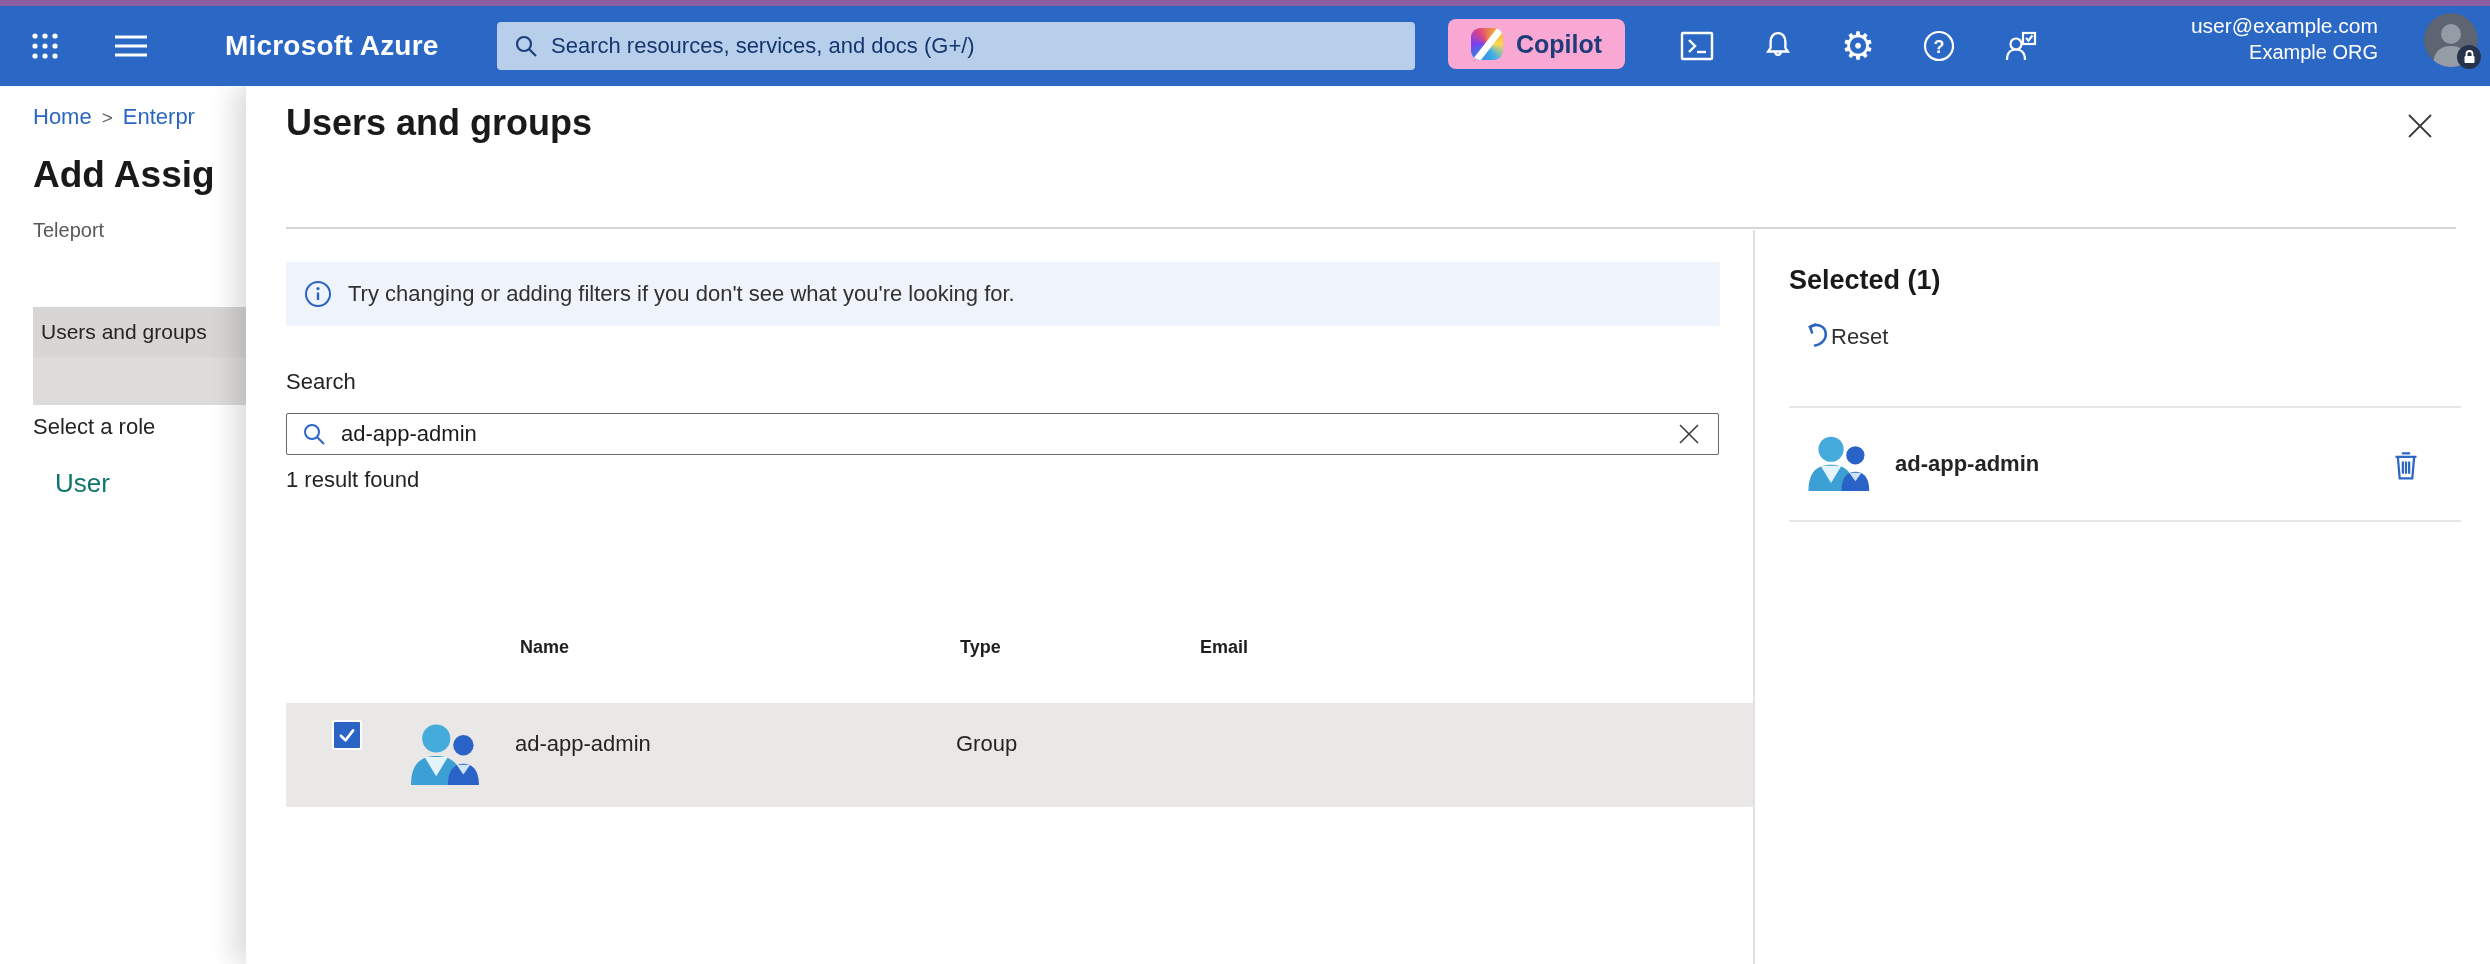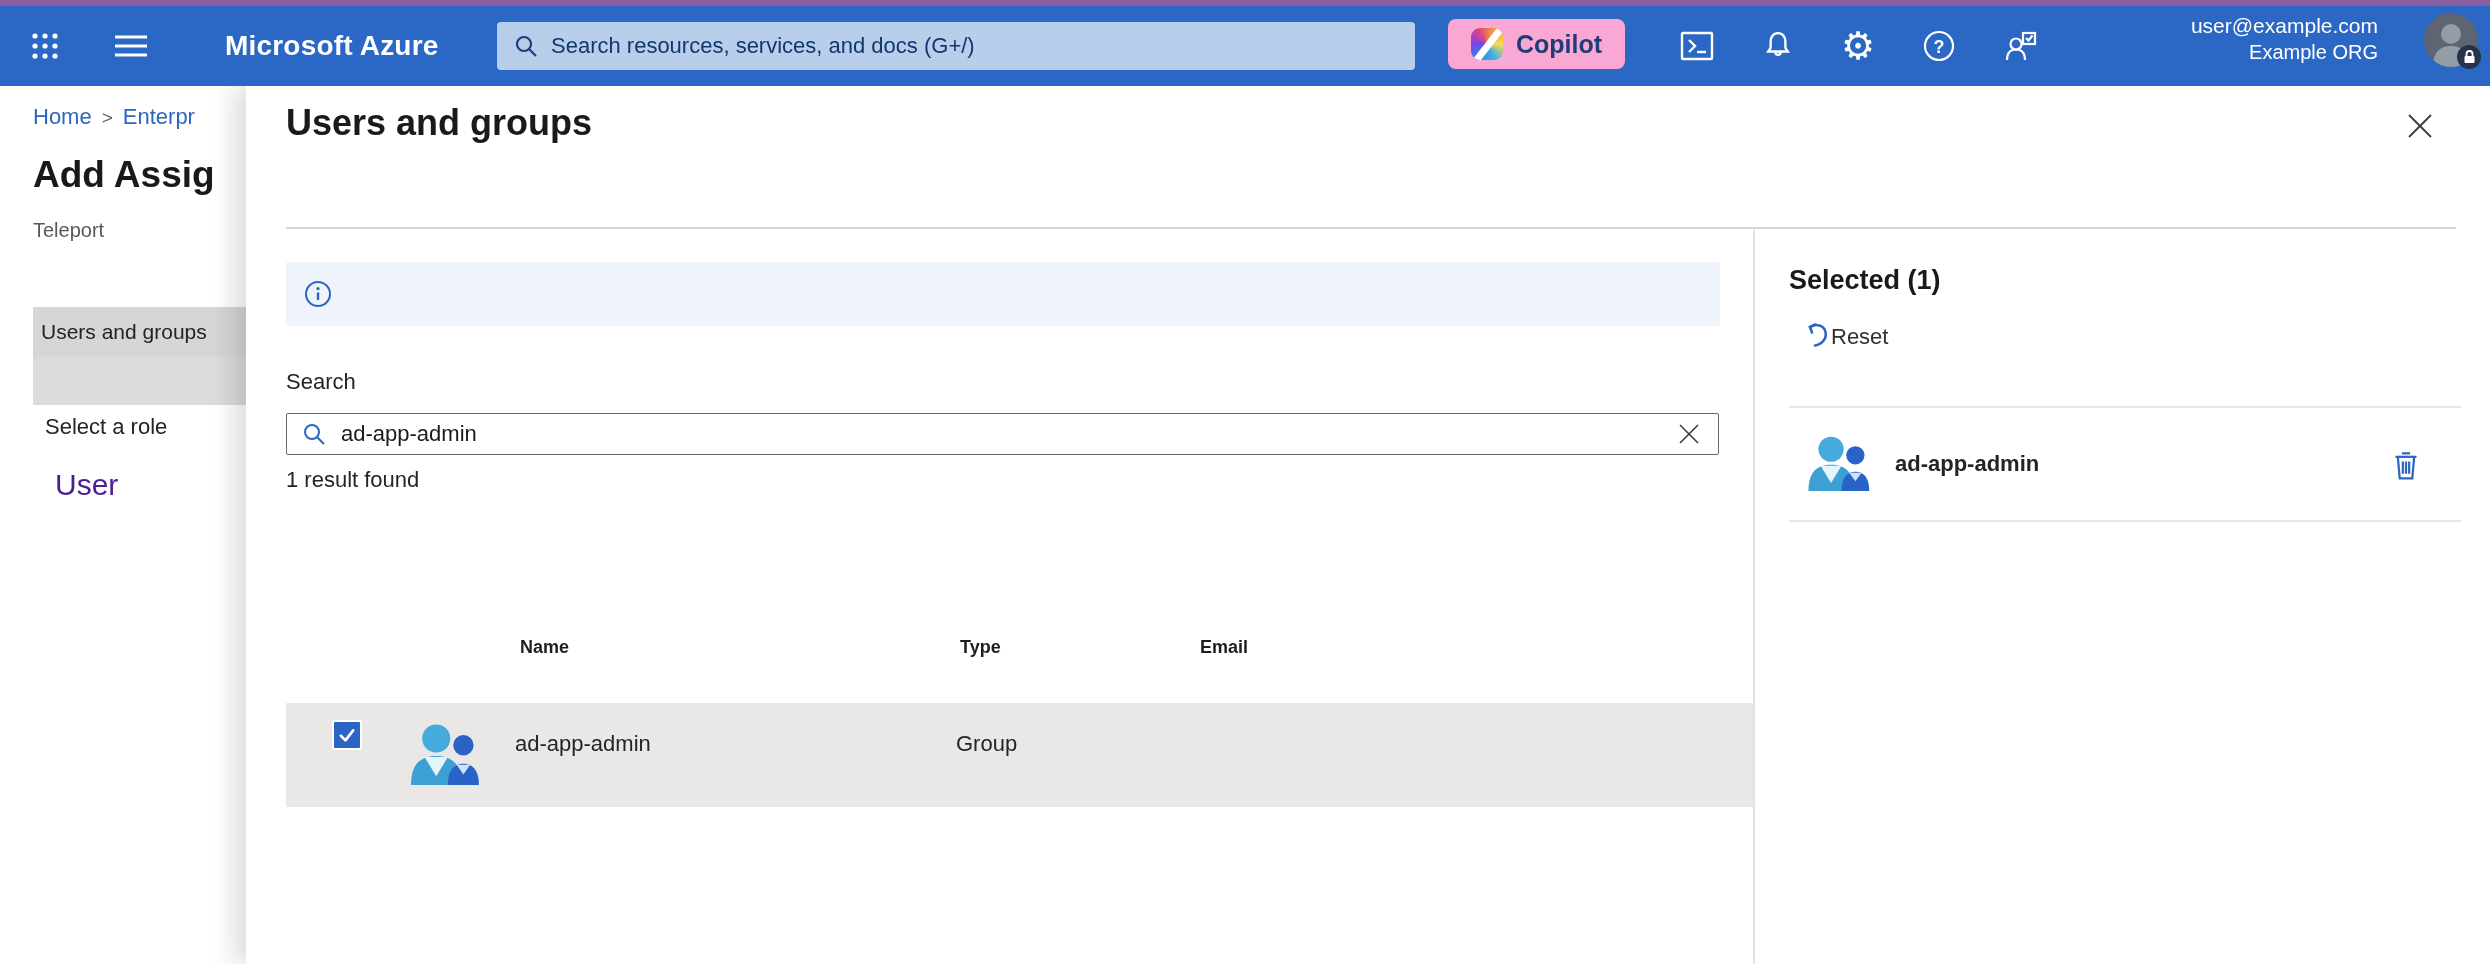--- a/index.html
+++ b/index.html
@@ -33,22 +33,22 @@
   
   .page-left { position:absolute; left:0; top:86px; width:246px; height:878px; background:#fff; z-index:1; }
   .breadcrumb { position:absolute; left:33px; top:18px; width:212px; overflow:hidden; white-space:nowrap; font-size:22px; }
   .crumb-link { color:#2b66c2; cursor:pointer; }
   .crumb-sep { color:#605e5c; margin:0 10px; font-size:19px; }
   .page-title { position:absolute; left:33px; top:68px; width:212px; overflow:hidden; white-space:nowrap; font-size:37px; font-weight:700; color:#1a1918; }
   .page-subtitle { position:absolute; left:33px; top:133px; font-size:20px; color:#5a5856; }
   .navbox { position:absolute; left:33px; top:221px; width:213px; height:98px; background:#dedcda; }
   .navbox-row1 { height:50px; display:flex; align-items:center; padding-left:8px; font-size:21px; color:#252423; background:#d8d6d4; }
   .navbox-row2 { height:48px; display:flex; align-items:center; padding-left:22px; font-size:21px; color:#2b66c2; cursor:pointer; }
-  .select-role { position:absolute; left:33px; top:328px; font-size:22px; color:#252423;margin-left:12px; }
-  .role-user { position:absolute; left:55px; top:382px; font-size:30px; color:#4c1d95; cursor:pointer; }
+  .select-role { position:absolute; left:33px; top:328px; font-size:22px; color:#252423; }
+  .role-user { position:absolute; left:55px; top:382px; font-size:26px; color:#0f766e; cursor:pointer; }
   
   .panel { position:absolute; left:246px; top:86px; width:2244px; height:878px; background:#fff; z-index:10; box-shadow:-12px 0 24px rgba(0,0,0,.14); }
   .panel-title { position:absolute; left:40px; top:16px; font-size:36px; font-weight:700; color:#1b1a19; }
   .close-btn { position:absolute; left:2154px; top:20px; width:40px; height:40px; display:flex; align-items:center; justify-content:center; cursor:pointer; }
   .title-divider { position:absolute; left:40px; right:34px; top:141px; height:2px; background:#d8d6d4; }
   .info-banner { position:absolute; left:40px; top:176px; width:1434px; height:64px; background:#eef3fc; border-radius:2px; display:flex; align-items:center; padding-left:18px; gap:16px; }
   .info-text { font-size:22px; color:#33312f; }
   .search-label { position:absolute; left:40px; top:283px; font-size:22px; color:#252423; }
   .panel-search { position:absolute; left:40px; top:327px; width:1433px; height:42px; border:1px solid #6b6967; border-radius:2px; background:#fff; display:flex; align-items:center; padding:0 14px; gap:14px; }
   .panel-search input { flex:1; border:none; outline:none; font-size:22px; color:#1b1a19; font-family:inherit; background:transparent; }
@@ -215,20 +215,21 @@
   <div class="title-divider"></div>
 
   <div class="info-banner">
     <span>
       <svg width="28" height="28" viewBox="0 0 28 28">
         <circle cx="14" cy="14" r="12" fill="none" stroke="#2a64c5" stroke-width="2"></circle>
         <circle cx="14" cy="8.6" r="1.6" fill="#2a64c5"></circle>
         <line x1="14" y1="12.5" x2="14" y2="20" stroke="#2a64c5" stroke-width="2.4"></line>
       </svg>
     </span>
+    <span class="info-text">Try changing or adding filters if you don't see what you're looking for.</span>
   </div>
 
   <div class="search-label">Search</div>
   <div class="panel-search">
     <span>
       <svg width="26" height="26" viewBox="0 0 26 26" fill="none" stroke="#2b66c2" stroke-width="2">
         <circle cx="11" cy="11" r="7"></circle>
           <line x1="16.2" y1="16.2" x2="23" y2="23"></line>
       </svg>
     </span>

